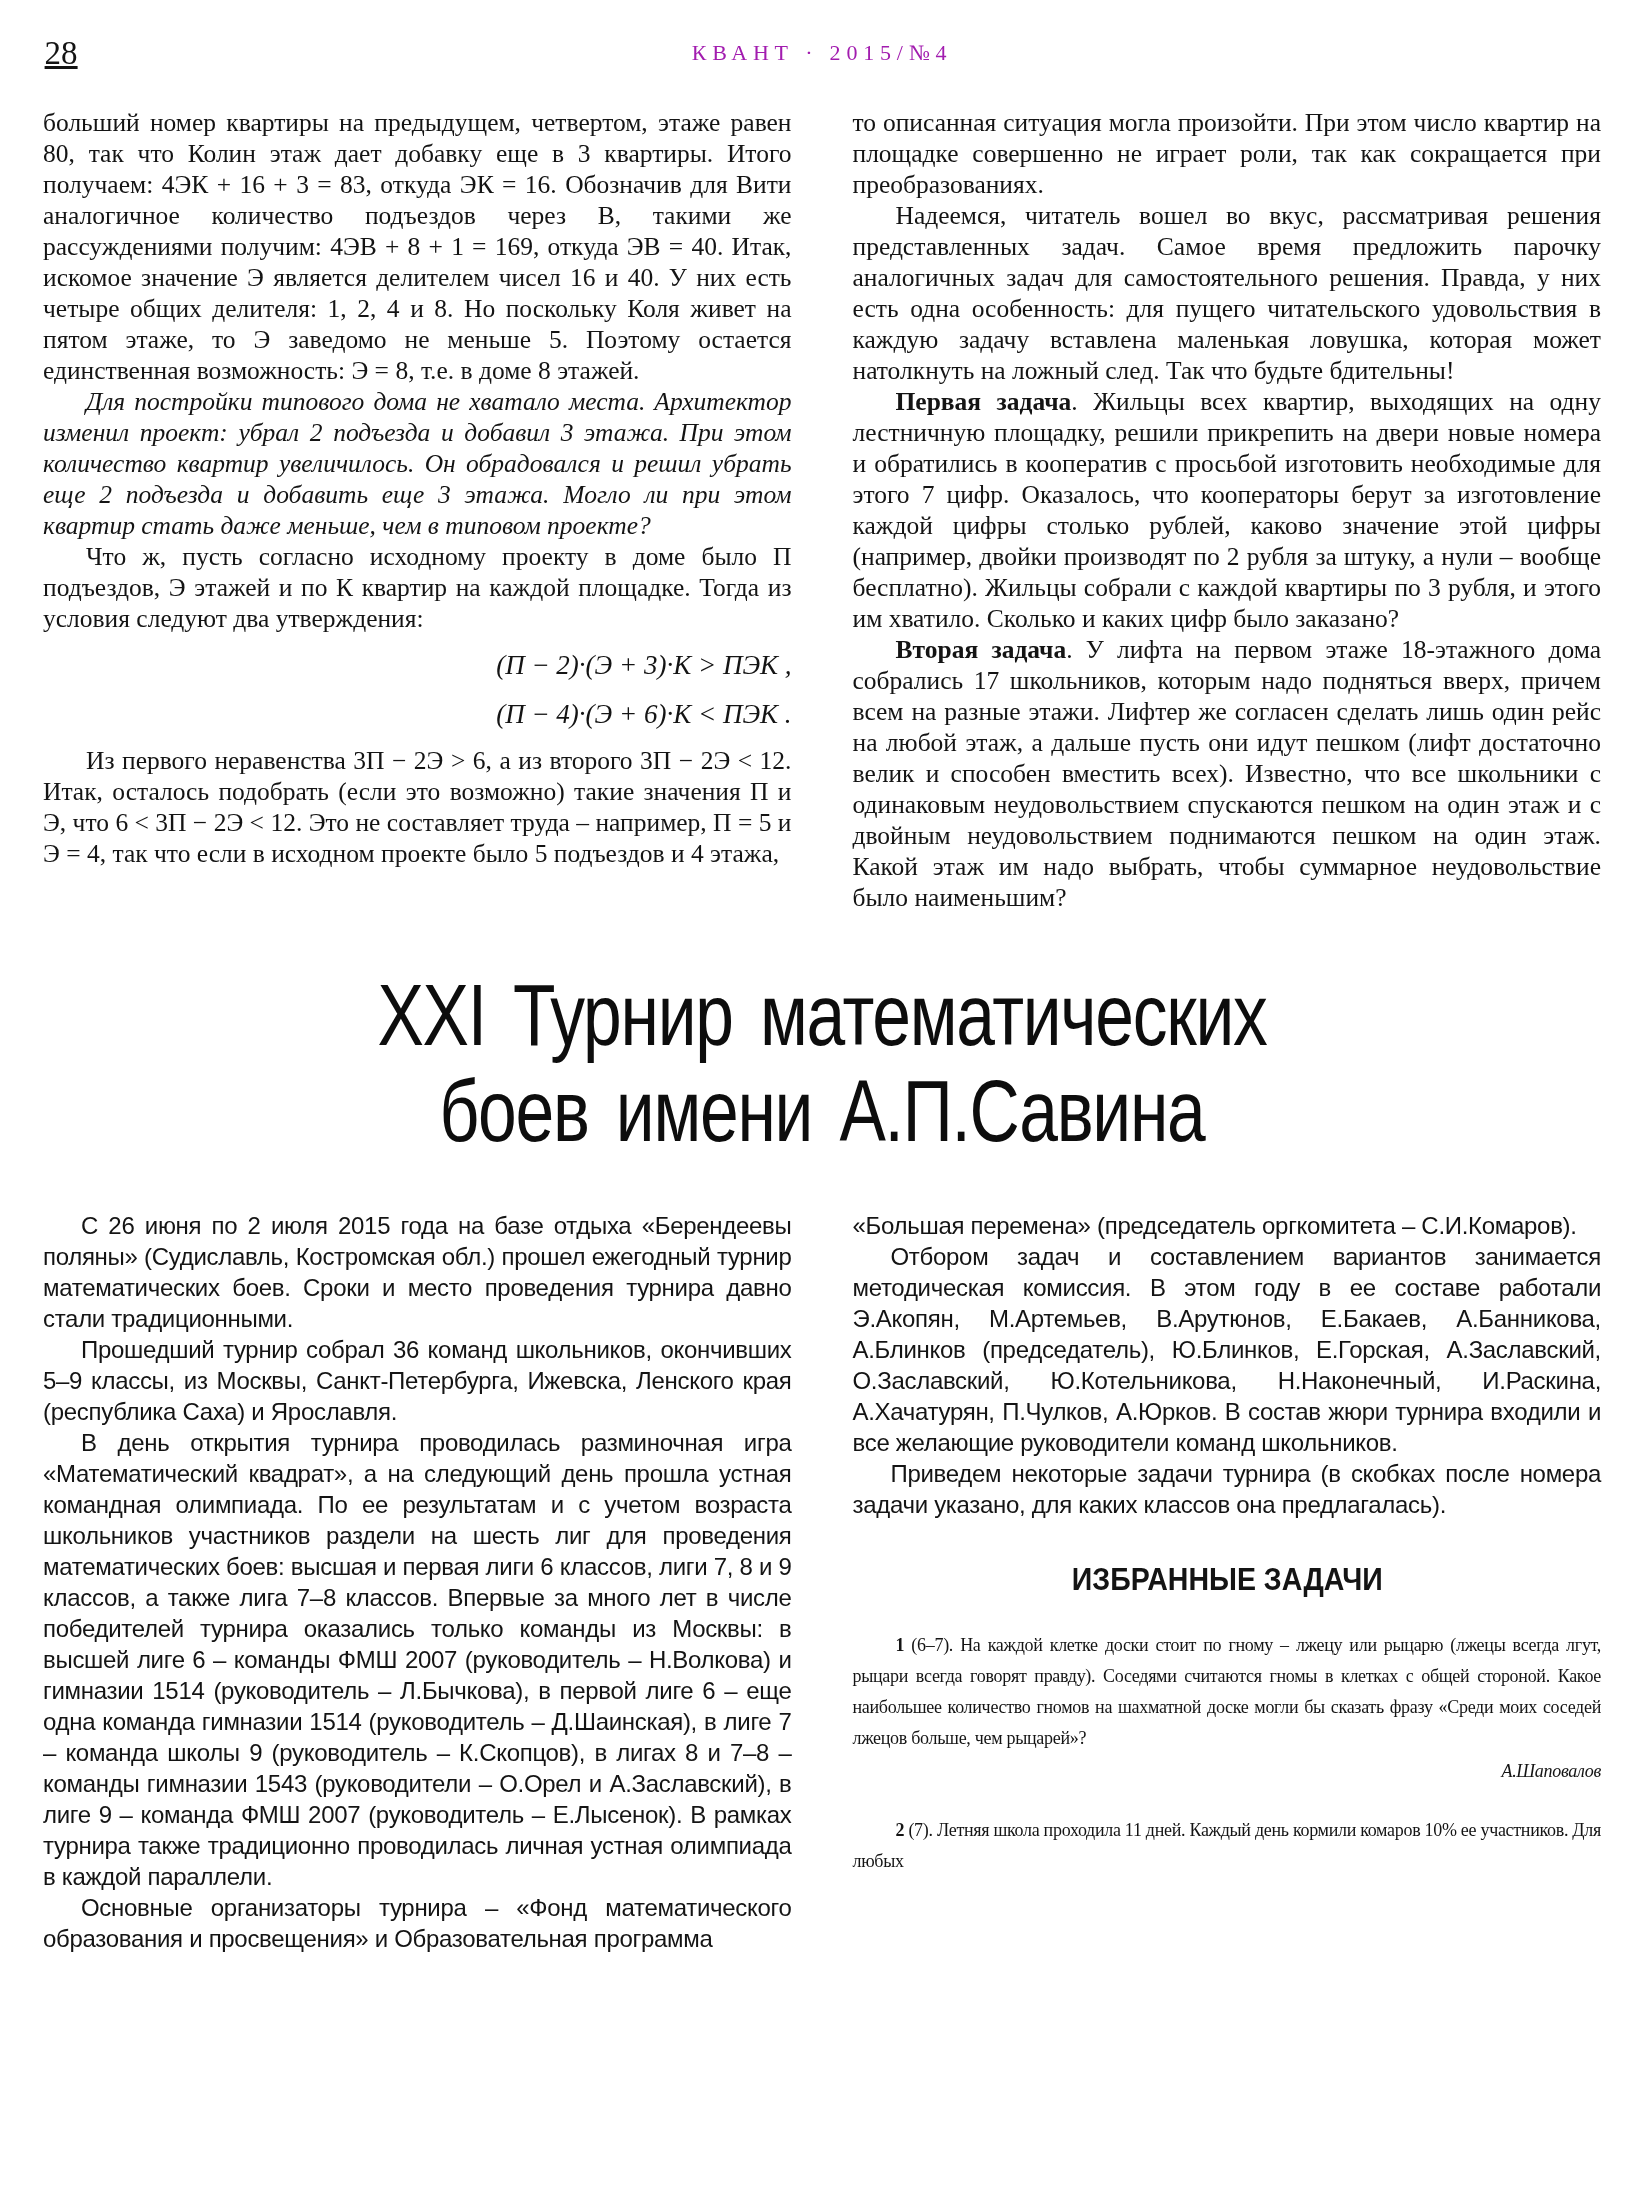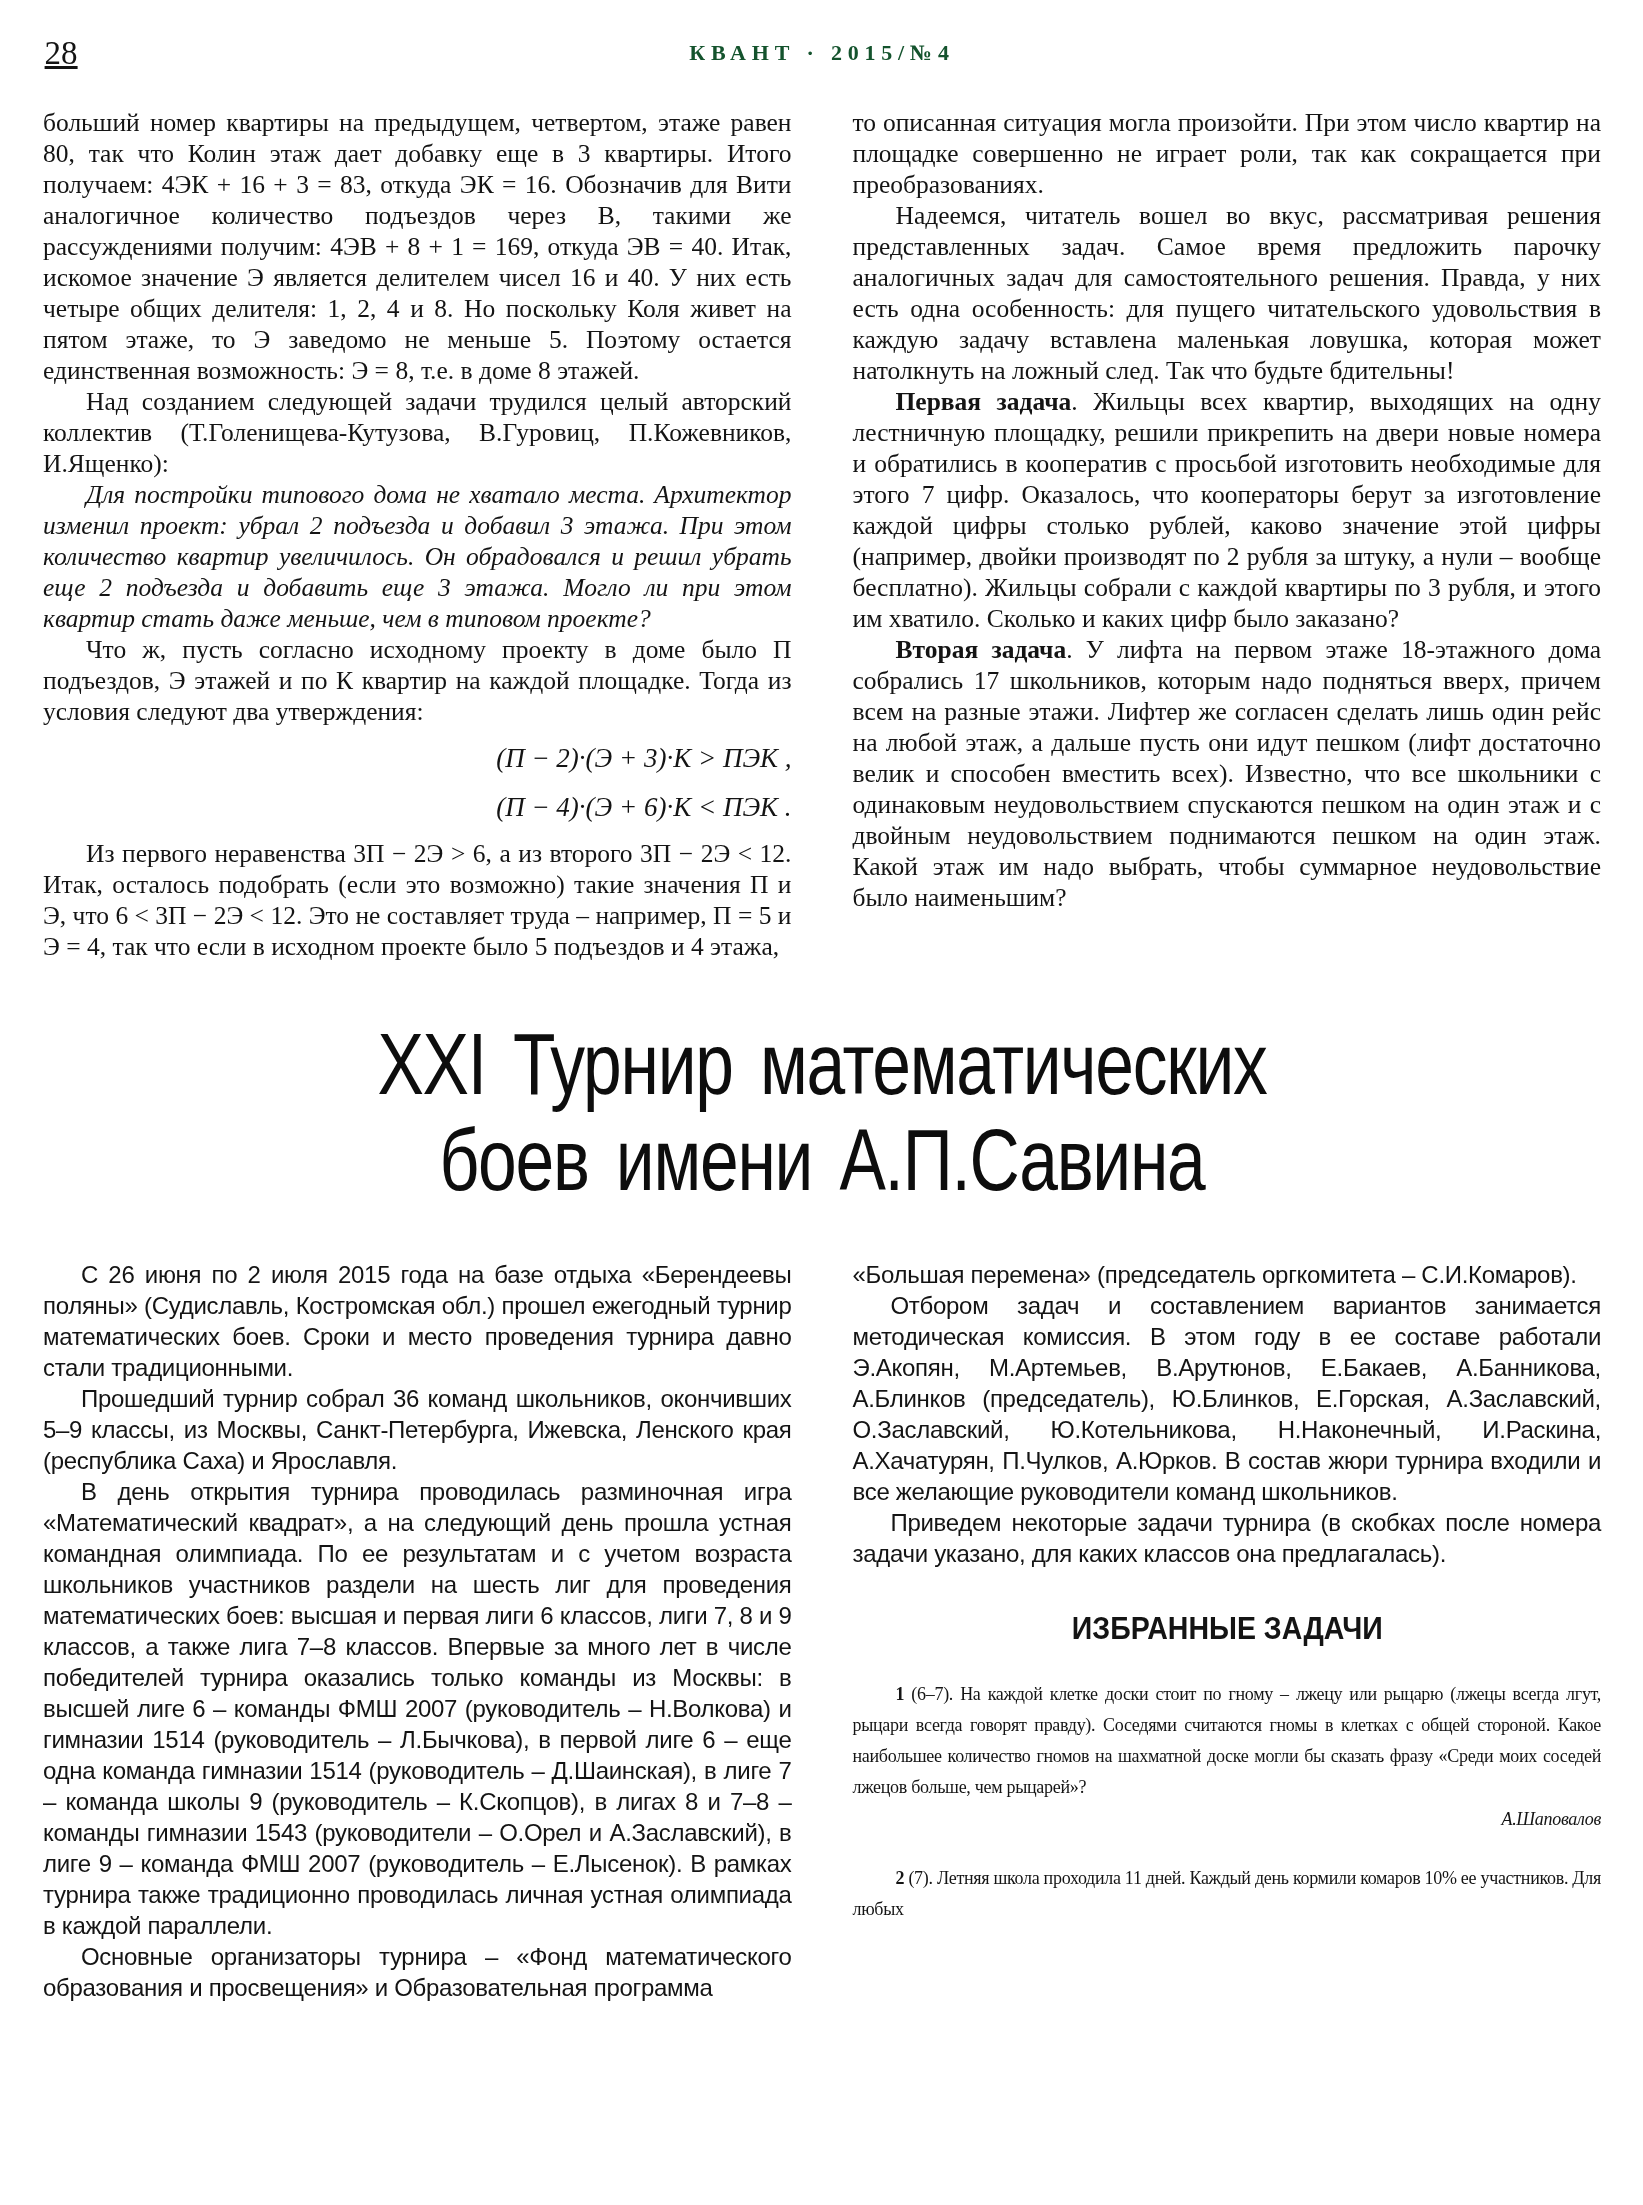--- a/index.html
+++ b/index.html
@@ -14,21 +14,21 @@
 
   
   .header { position: relative; height: 46px; }
   .page-num {
     position: absolute; left: 1.6px; top: 6.6px;
     font-size: 33px; font-family: "Liberation Serif", serif; text-decoration: underline;
   }
   .masthead {
     position: absolute; left: 0; right: 0; top: 11.5px;
     text-align: center; font-size: 22px; letter-spacing: 5.8px;
-    font-family: "Liberation Serif", serif; color: #14532d; font-weight: bold;
+    font-family: "Liberation Serif", serif; color: #a21caf;
   }
 
   
   .cols { display: flex; gap: 61px; }
   .cols.upper { margin-top: 33px; }
   .col { flex: 1 1 0; min-width: 0; text-align: justify; }
 
   .serif-text { font-size: 25.5px; line-height: 31px; }
   .serif-text p { margin: 0; text-indent: 43px; }
   .serif-text p.noindent { text-indent: 0; }
@@ -83,21 +83,20 @@
 <div class="page">
 
   <div class="header">
     <span class="page-num">28</span>
     <span class="masthead">КВАНТ · 2015/№4</span>
   </div>
 
   <div class="cols upper">
     <div class="col serif-text">
       <p class="noindent">больший номер квартиры на предыдущем, четвертом, этаже равен 80, так что Колин этаж дает добавку еще в 3 квартиры. Итого получаем: 4ЭК + 16 + 3 = 83, откуда ЭК = 16. Обозначив для Вити аналогичное количество подъездов через В, такими же рассуждениями получим: 4ЭВ + 8 + 1 = 169, откуда ЭВ = 40. Итак, искомое значение Э является делителем чисел 16 и 40. У них есть четыре общих делителя: 1, 2, 4 и 8. Но поскольку Коля живет на пятом этаже, то Э заведомо не меньше 5. Поэтому остается единственная возможность: Э = 8, т.е. в доме 8 этажей.</p>
-      <p>Над созданием следующей задачи трудился целый авторский коллектив (Т.Голенищева-Кутузова, В.Гуровиц, П.Кожевников, И.Ященко):</p>
       <p class="italic">Для постройки типового дома не хватало места. Архитектор изменил проект: убрал 2 подъезда и добавил 3 этажа. При этом количество квартир увеличилось. Он обрадовался и решил убрать еще 2 подъезда и добавить еще 3 этажа. Могло ли при этом квартир стать даже меньше, чем в типовом проекте?</p>
       <p>Что ж, пусть согласно исходному проекту в доме было П подъездов, Э этажей и по К квартир на каждой площадке. Тогда из условия следуют два утверждения:</p>
       <p class="formula">(П − 2)·(Э + 3)·К &gt; ПЭК ,</p>
       <p class="formula">(П − 4)·(Э + 6)·К &lt; ПЭК .</p>
       <p>Из первого неравенства 3П − 2Э &gt; 6, а из второго 3П − 2Э &lt; 12. Итак, осталось подобрать (если это возможно) такие значения П и Э, что 6 &lt; 3П − 2Э &lt; 12. Это не составляет труда – например, П = 5 и Э = 4, так что если в исходном проекте было 5 подъездов и 4 этажа,</p>
     </div>
     <div class="col serif-text">
       <p class="noindent">то описанная ситуация могла произойти. При этом число квартир на площадке совершенно не играет роли, так как сокращается при преобразованиях.</p>
       <p>Надеемся, читатель вошел во вкус, рассматривая решения представленных задач. Самое время предложить парочку аналогичных задач для самостоятельного решения. Правда, у них есть одна особенность: для пущего читательского удовольствия в каждую задачу вставлена маленькая ловушка, которая может натолкнуть на ложный след. Так что будьте бдительны!</p>
       <p><span class="lead">Первая задача</span><span>. Жильцы всех квартир, выходящих на одну лестничную площадку, решили прикрепить на двери новые номера и обратились в кооператив с просьбой изготовить необходимые для этого 7 цифр. Оказалось, что кооператоры берут за изготовление каждой цифры столько рублей, каково значение этой цифры (например, двойки производят по 2 рубля за штуку, а нули – вообще бесплатно). Жильцы собрали с каждой квартиры по 3 рубля, и этого им хватило. Сколько и каких цифр было заказано?</span></p>

